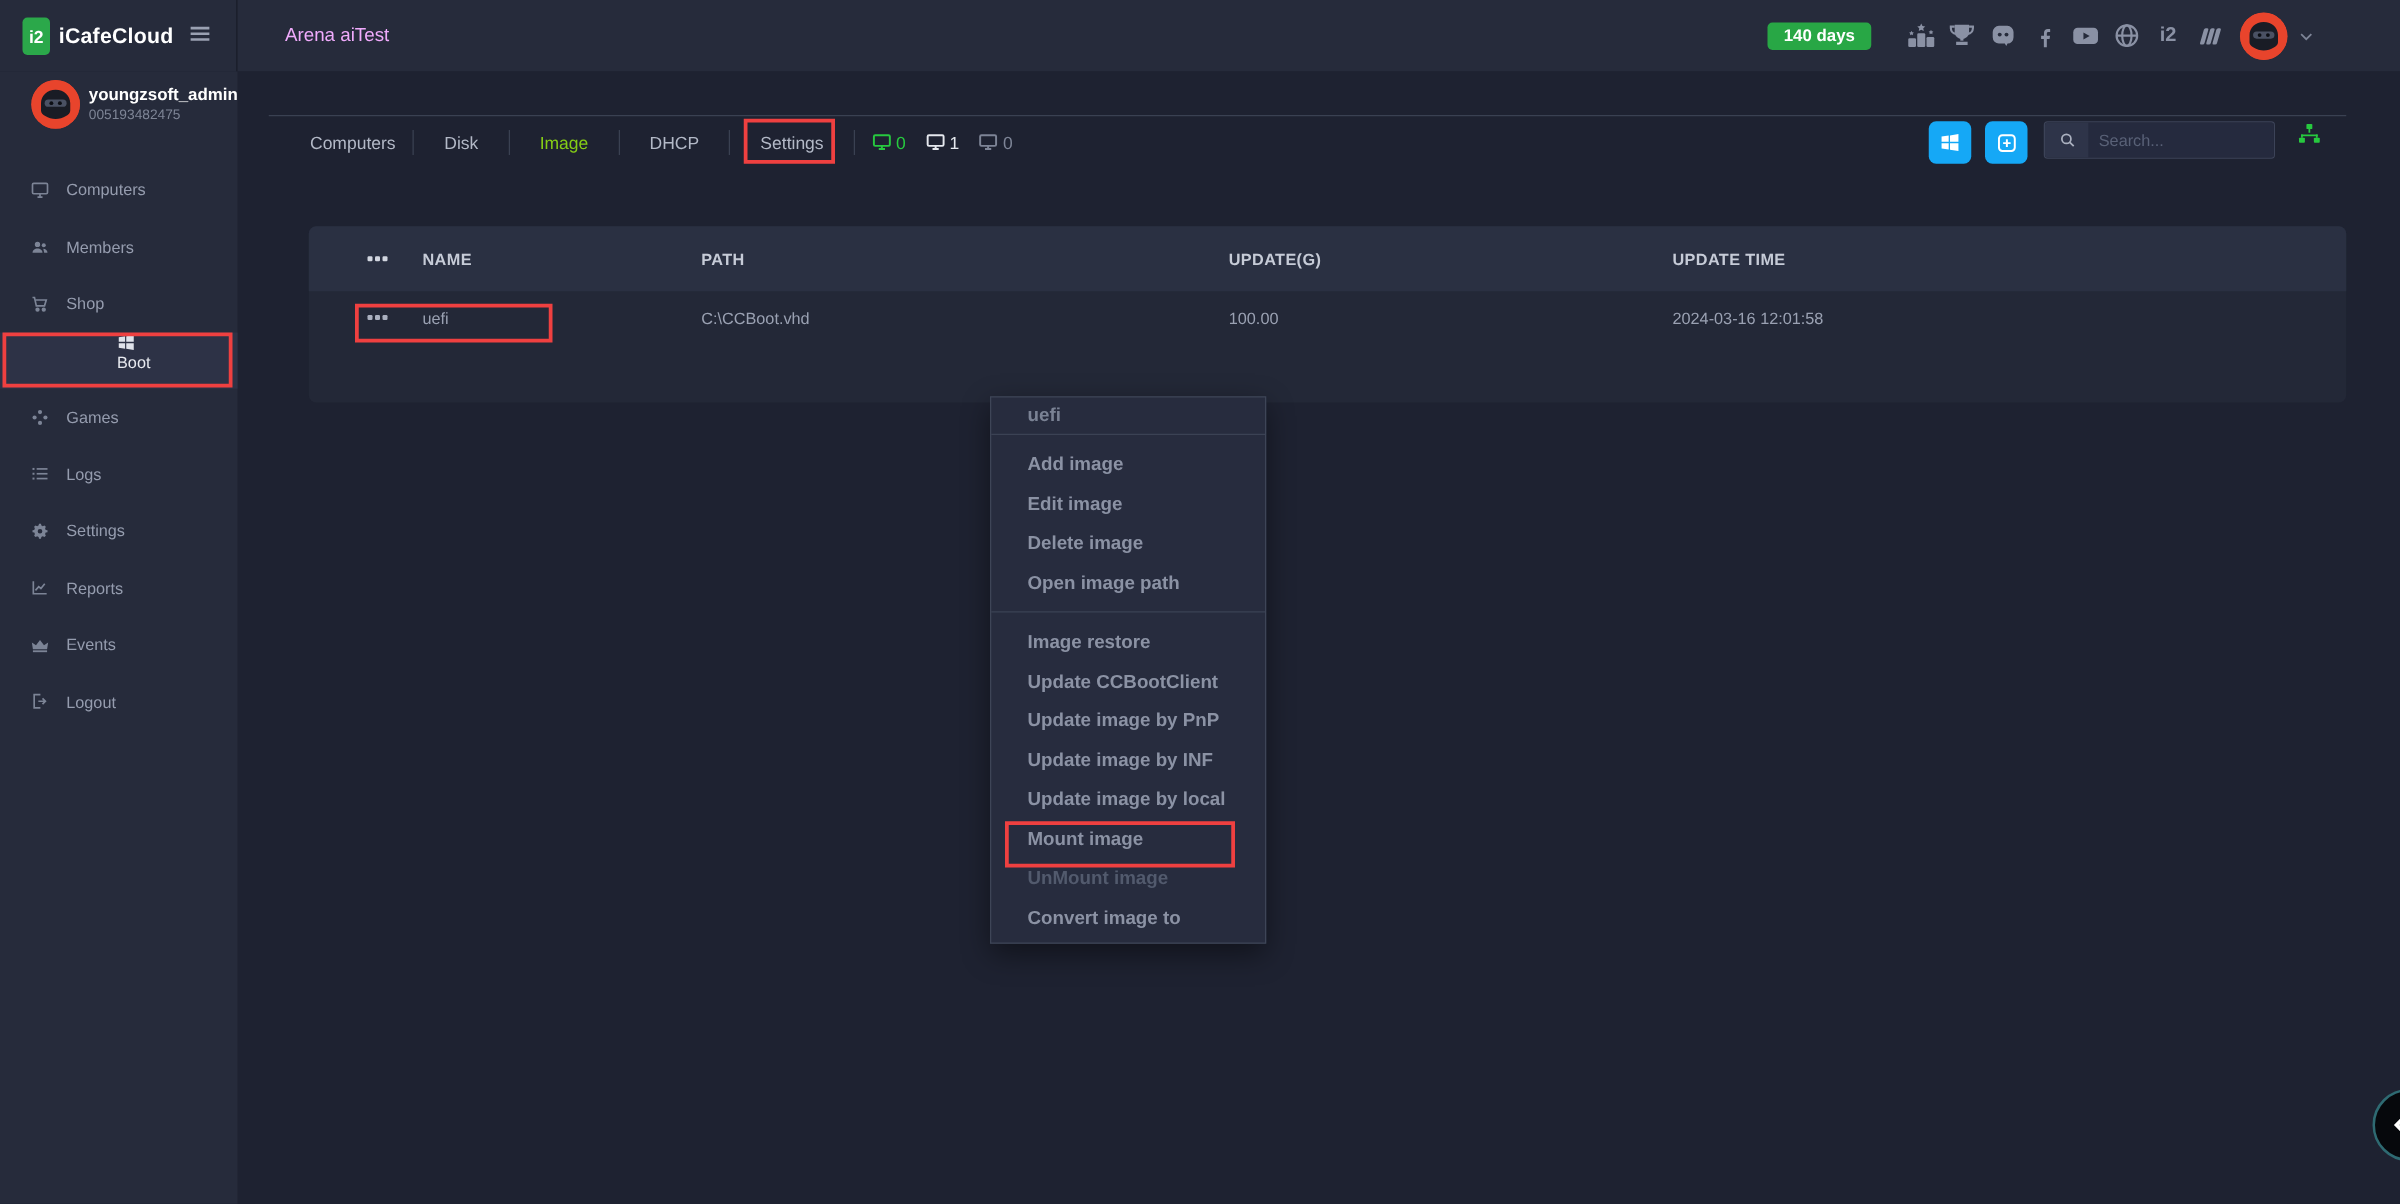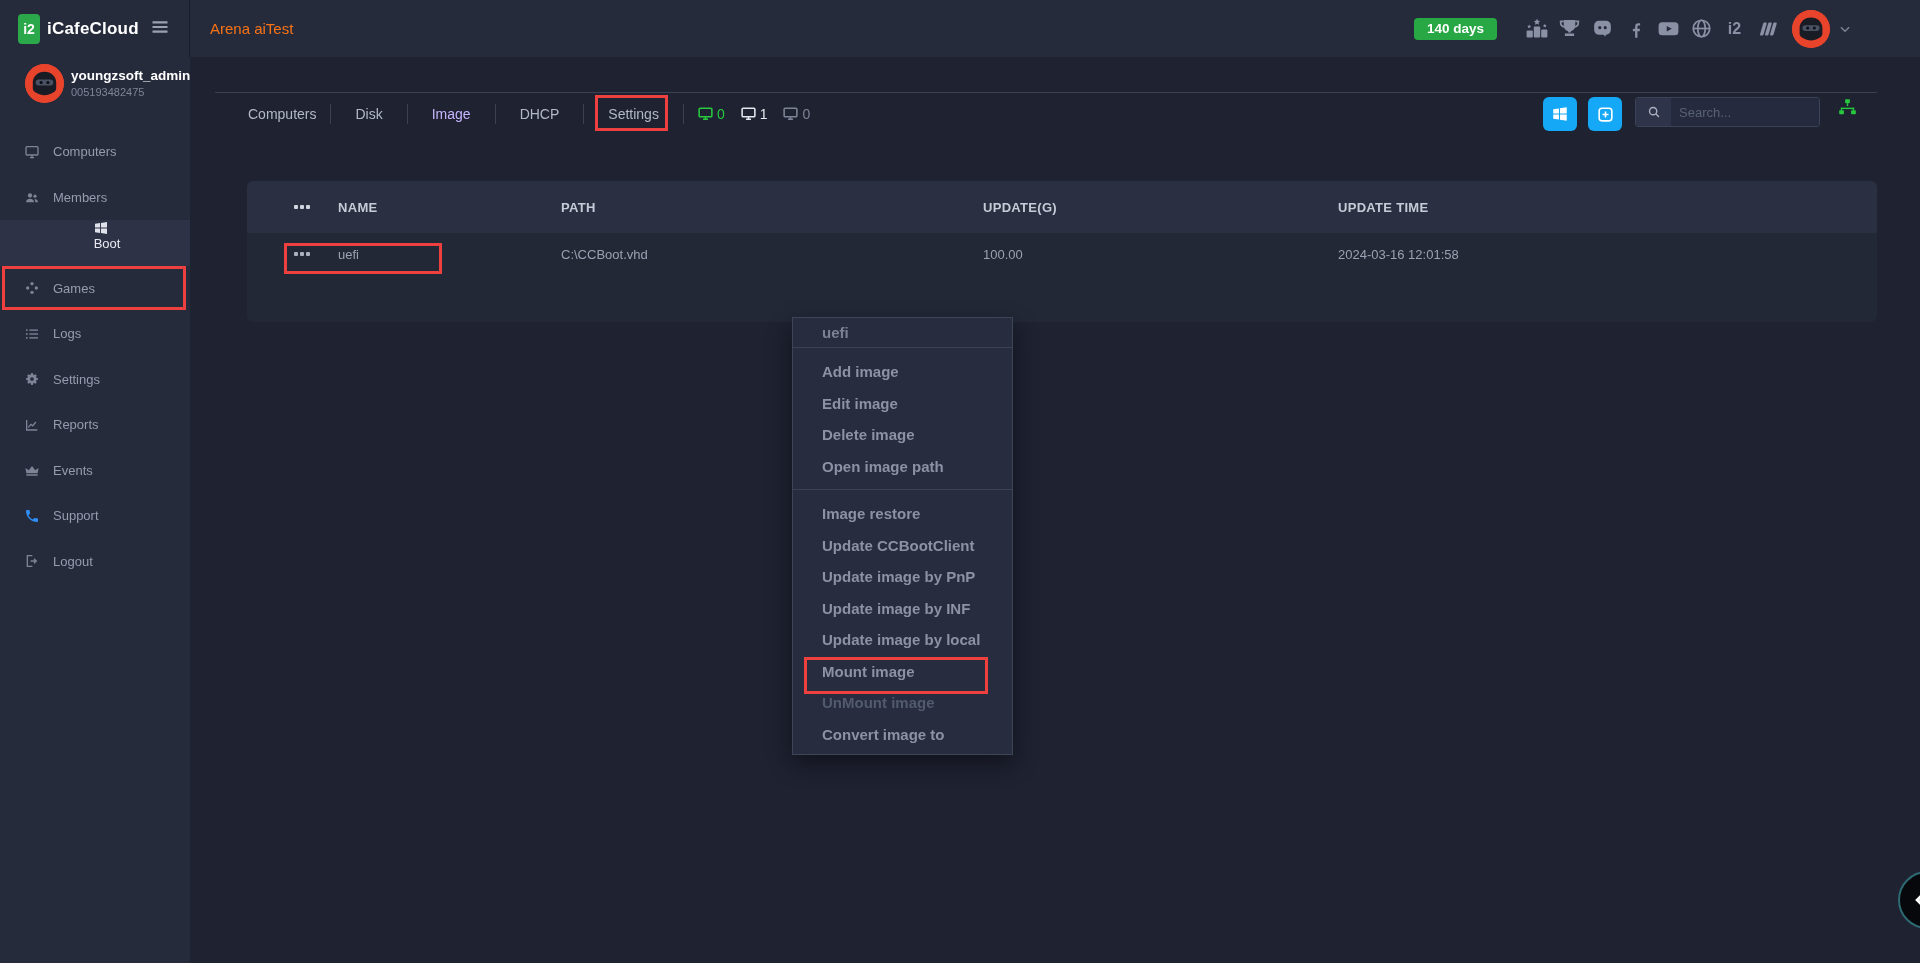--- a/index.html
+++ b/index.html
@@ -9,21 +9,21 @@
 
   
   .topbar { position:absolute; left:0; top:0; width:1920px; height:57px;
     background:#262b3b; display:flex; align-items:center; z-index:5; }
   .brand { width:190px; height:57px; position:relative; display:flex; align-items:center;
     border-right:1px solid #191d29; flex:0 0 auto; }
   .logo-mark { width:22px; height:30px; margin-left:18px; background:#2ba84a; border-radius:4px;
     color:#fff; font-weight:800; font-size:14px; display:flex; align-items:center; justify-content:center; }
   .brand-name { color:#ffffff; font-weight:700; font-size:17px; margin-left:7px; letter-spacing:.2px; }
   .hamburger { position:absolute; left:150px; top:17px; color:#9aa1b2; cursor:pointer; }
-  .page-title { margin-left:20px; color:#f97316; font-size:15px; }
+  .page-title { margin-left:38px; color:#f0abfc; font-size:15px; }
   .topbar-right { margin-left:auto; display:flex; align-items:center; padding-right:60px; height:57px; }
   .badge { height:22px; padding:0 13px; border-radius:4px; background:#28a745; color:#fff;
     font-size:13.5px; font-weight:600; display:flex; align-items:center; margin-right:23px; }
   .tb-icon { width:33px; display:flex; justify-content:center; color:#8a91a4; cursor:pointer; }
   .i2glyph { font-weight:800; font-size:16px; color:#8a91a4; }
   .avatar { width:38px; height:38px; border-radius:50%; background:#e8442c; overflow:hidden;
     margin-left:8px; flex:0 0 auto; cursor:pointer; }
   .caret { width:30px; display:flex; justify-content:center; color:#7d8496; cursor:pointer; }
 
   
@@ -40,21 +40,21 @@
   .nav-item.active { background:#2d3246; color:#e8eaf0;flex-direction:column; }
   .nav-item.active .nico { color:#dfe2ea; }
   .nav-item .phone { color:#2f8ef5; }
 
   
   .main { position:absolute; left:190px; top:57px; width:1730px; height:906px; }
   .tabs-row { position:absolute; left:25px; top:35px; width:1662px; border-top:1px solid #3a4152;
     display:flex; align-items:center; height:42px; }
   .tab { padding:0 24px; font-size:14px; color:#b3b9c7; cursor:pointer; }
   .tab:first-child { padding-left:33px; padding-right:14px; }
-  .tab.active { color:#c4b5fd; }
+  .tab.active { color:#84cc16; }
   .vdiv { width:1px; height:20px; background:#3a4152; }
   .counters { display:flex; align-items:center; margin-left:13px; gap:15px; }
   .counter { display:flex; align-items:center; gap:3px; font-size:14px; cursor:pointer; }
   .counter.on  { color:#27c93f; }
   .counter.busy{ color:#e5e8ee; }
   .counter.off { color:#7d8496; }
 
   .controls { position:absolute; left:1353px; top:40px; display:flex; align-items:flex-start; }
   .sq-btn { width:34px; height:34px; border-radius:6px; background:#15a8f6; border:none;
     display:flex; align-items:center; justify-content:center; cursor:pointer; margin-right:11px; }
@@ -225,20 +225,30 @@
       <span class="nico">
         <svg width="17" height="17" viewBox="0 0 24 24" fill="currentColor">
           <circle cx="9" cy="9" r="3.2"></circle>
             <circle cx="16.5" cy="10" r="2.4"></circle>
           <path d="M3 19c0-3.2 2.7-5.2 6-5.2s6 2 6 5.2z"></path>
             <path d="M16 14.2c2.8.2 5 2 5 4.8h-4z"></path>
           </svg>
       </span>
       <span>Members</span>
     </div>
+    <div class="nav-item">
+      <span class="nico">
+        <svg width="16" height="16" viewBox="0 0 24 24" fill="none" stroke="currentColor" stroke-width="2">
+          <path d="M3 4.5h2.4l2.2 10h9.8l2.1-7H7"></path>
+            <circle cx="9" cy="19" r="1.6" fill="currentColor"></circle>
+            <circle cx="16.5" cy="19" r="1.6" fill="currentColor"></circle>
+          </svg>
+      </span>
+      <span>Shop</span>
+    </div>
     <div class="nav-item active">
       <span class="nico">
         <svg width="16" height="16" viewBox="0 0 24 24" fill="currentColor">
           <path d="M3 5.7l7.6-1.1v6.6H3zM12 4.4L21 3v8.2h-9zM3 12.8h7.6v6.6L3 18.3zM12 12.8h9V21l-9-1.4z"></path>
           </svg>
       </span>
       <span>Boot</span>
     </div>
     <div class="nav-item">
       <span class="nico">
@@ -282,28 +292,20 @@
       <span>Reports</span>
     </div>
     <div class="nav-item">
       <span class="nico">
         <svg width="16" height="16" viewBox="0 0 24 24" fill="currentColor">
           <path d="M3.5 17l-1.3-8 5 3.3L12 6l4.8 6.3 5-3.3-1.3 8z"></path>
             <rect x="3.5" y="18.4" width="17" height="2.2"></rect>
           </svg>
       </span>
       <span>Events</span>
-    </div>
-    <div class="nav-item">
-      <span class="nico phone">
-        <svg width="16" height="16" viewBox="0 0 24 24" fill="currentColor">
-          <path d="M6.62 10.79a15.05 15.05 0 0 0 6.59 6.59l2.2-2.2a1 1 0 0 1 1.01-.24 11.4 11.4 0 0 0 3.58.57 1 1 0 0 1 1 1V20a1 1 0 0 1-1 1A17 17 0 0 1 3 4a1 1 0 0 1 1-1h3.5a1 1 0 0 1 1 1 11.4 11.4 0 0 0 .57 3.58 1 1 0 0 1-.25 1.01z"></path>
-          </svg>
-      </span>
-      <span>Support</span>
     </div>
     <div class="nav-item">
       <span class="nico">
         <svg width="16" height="16" viewBox="0 0 24 24" fill="none" stroke="currentColor" stroke-width="2">
           <path d="M12.5 4H5v16h7.5"></path>
             <path d="M15 8.5l3.5 3.5-3.5 3.5M18.5 12H10"></path>
           </svg>
       </span>
       <span>Logout</span>
     </div>

